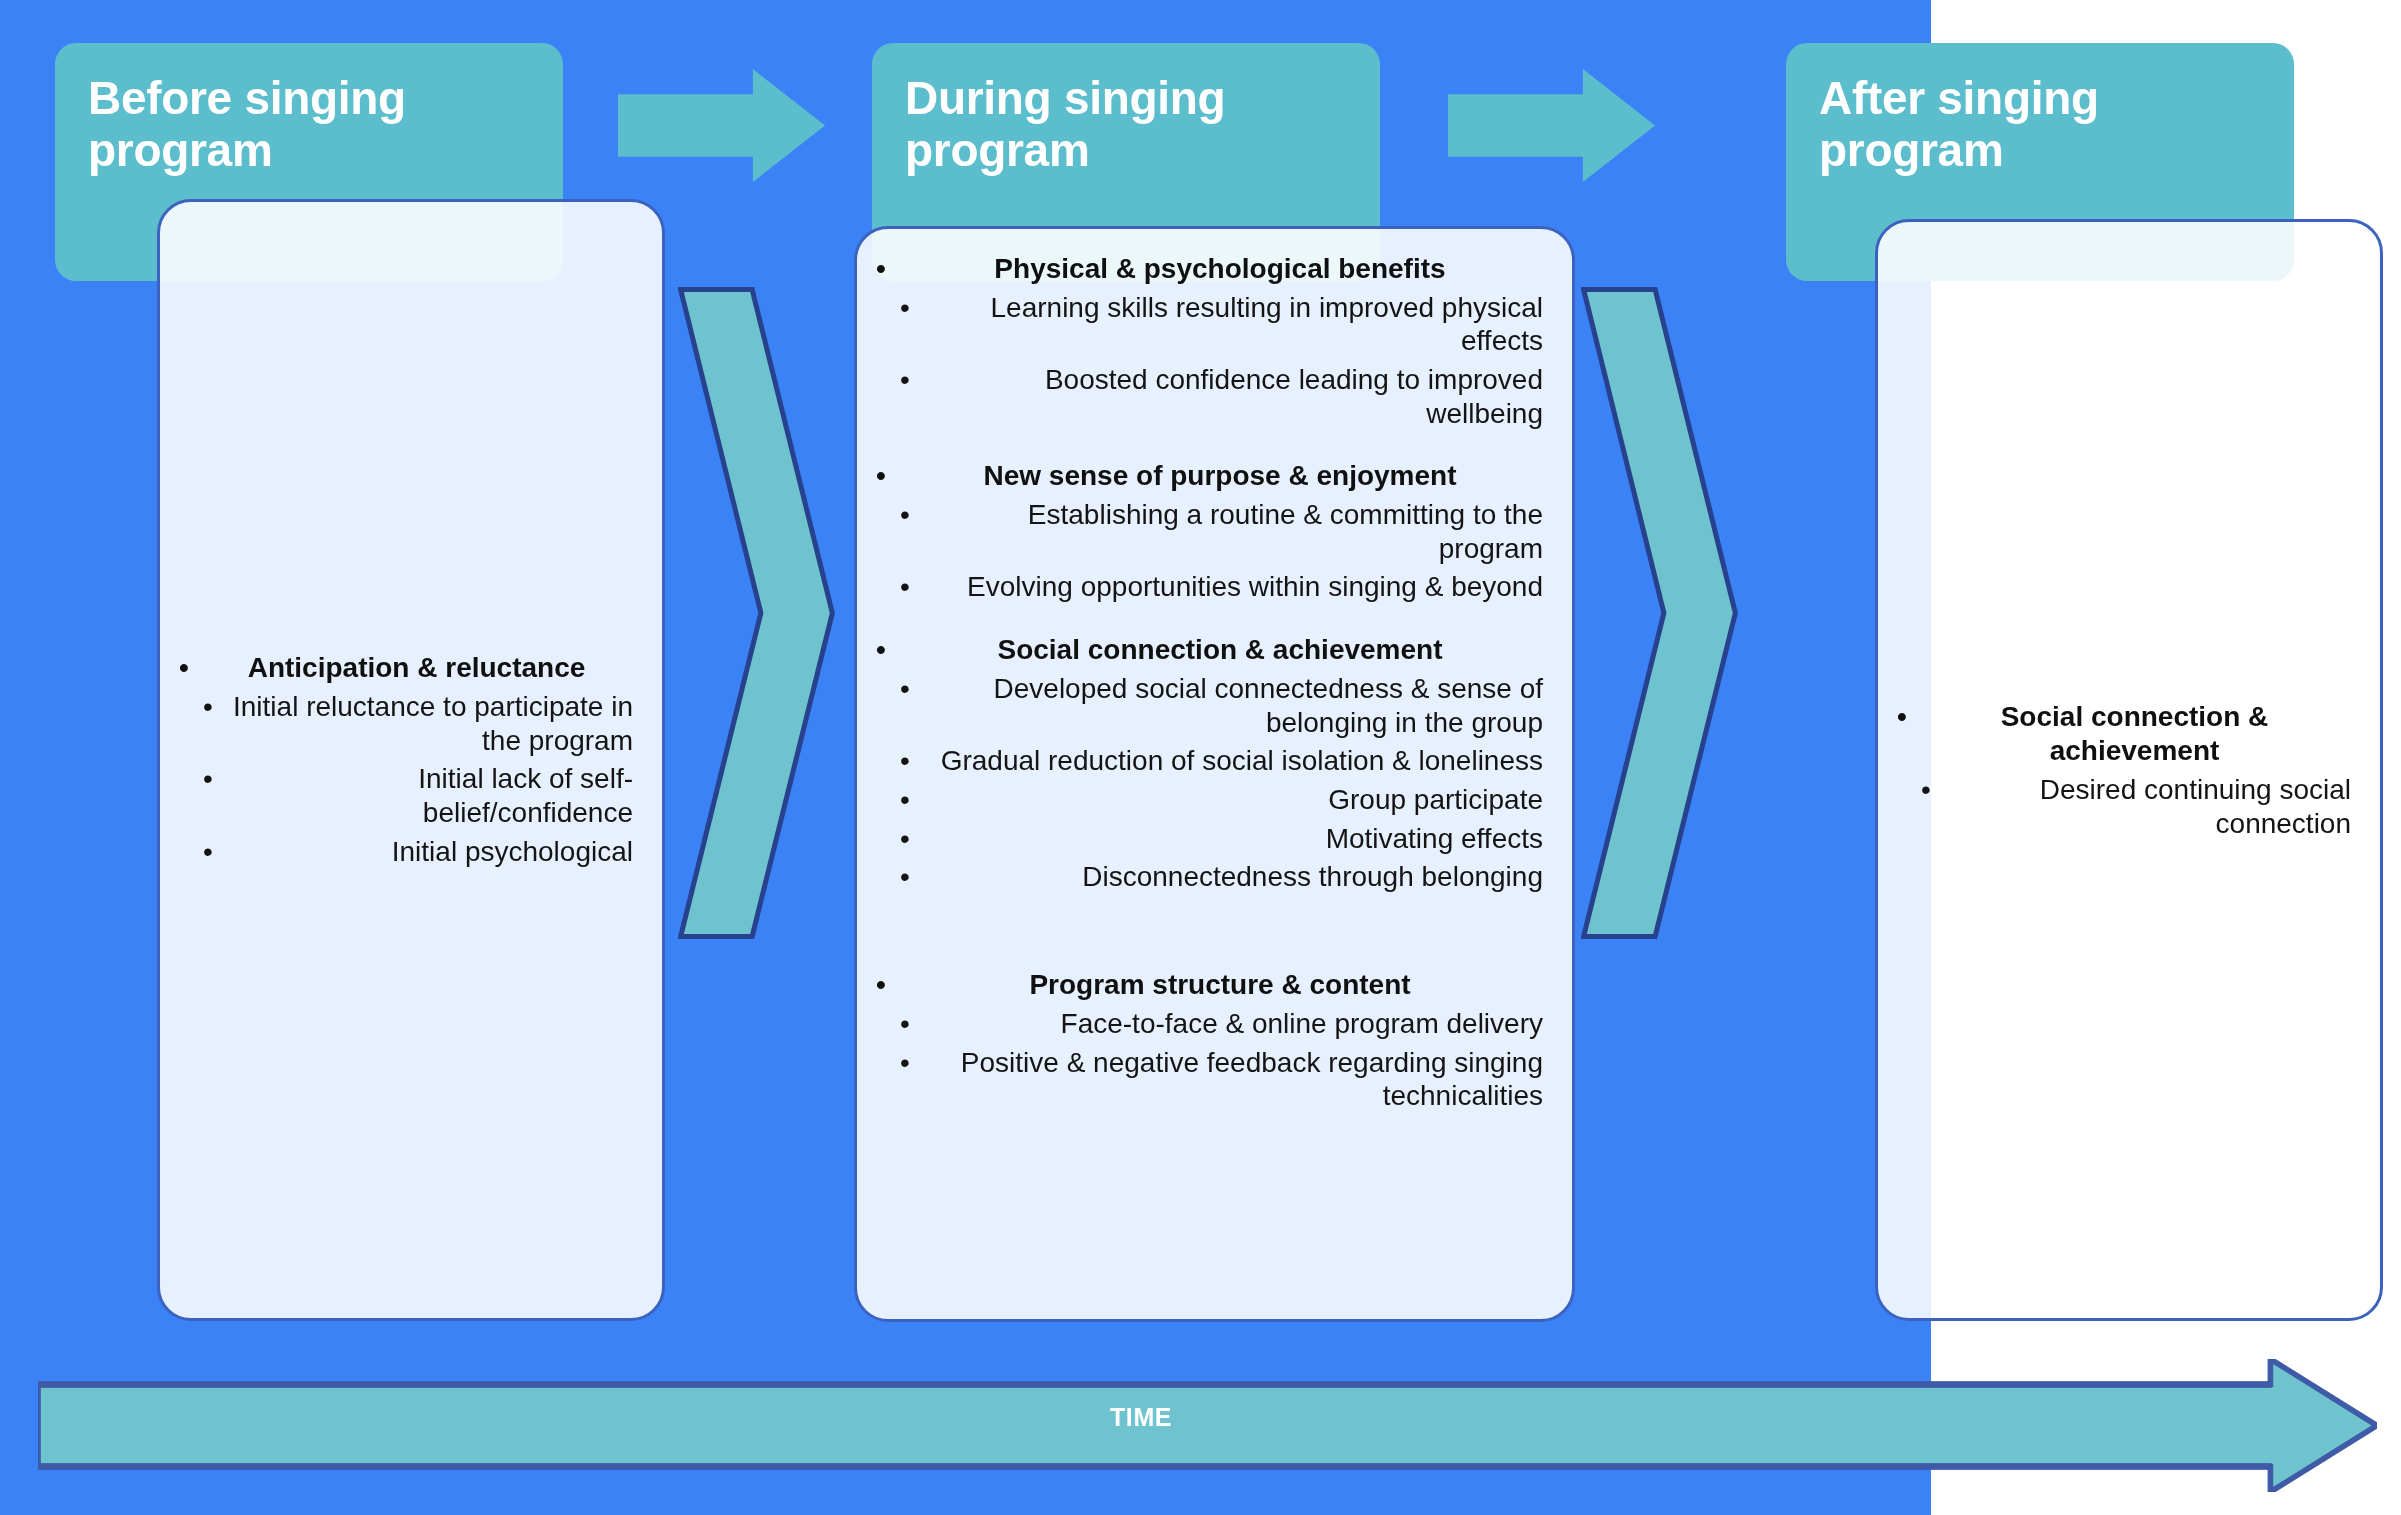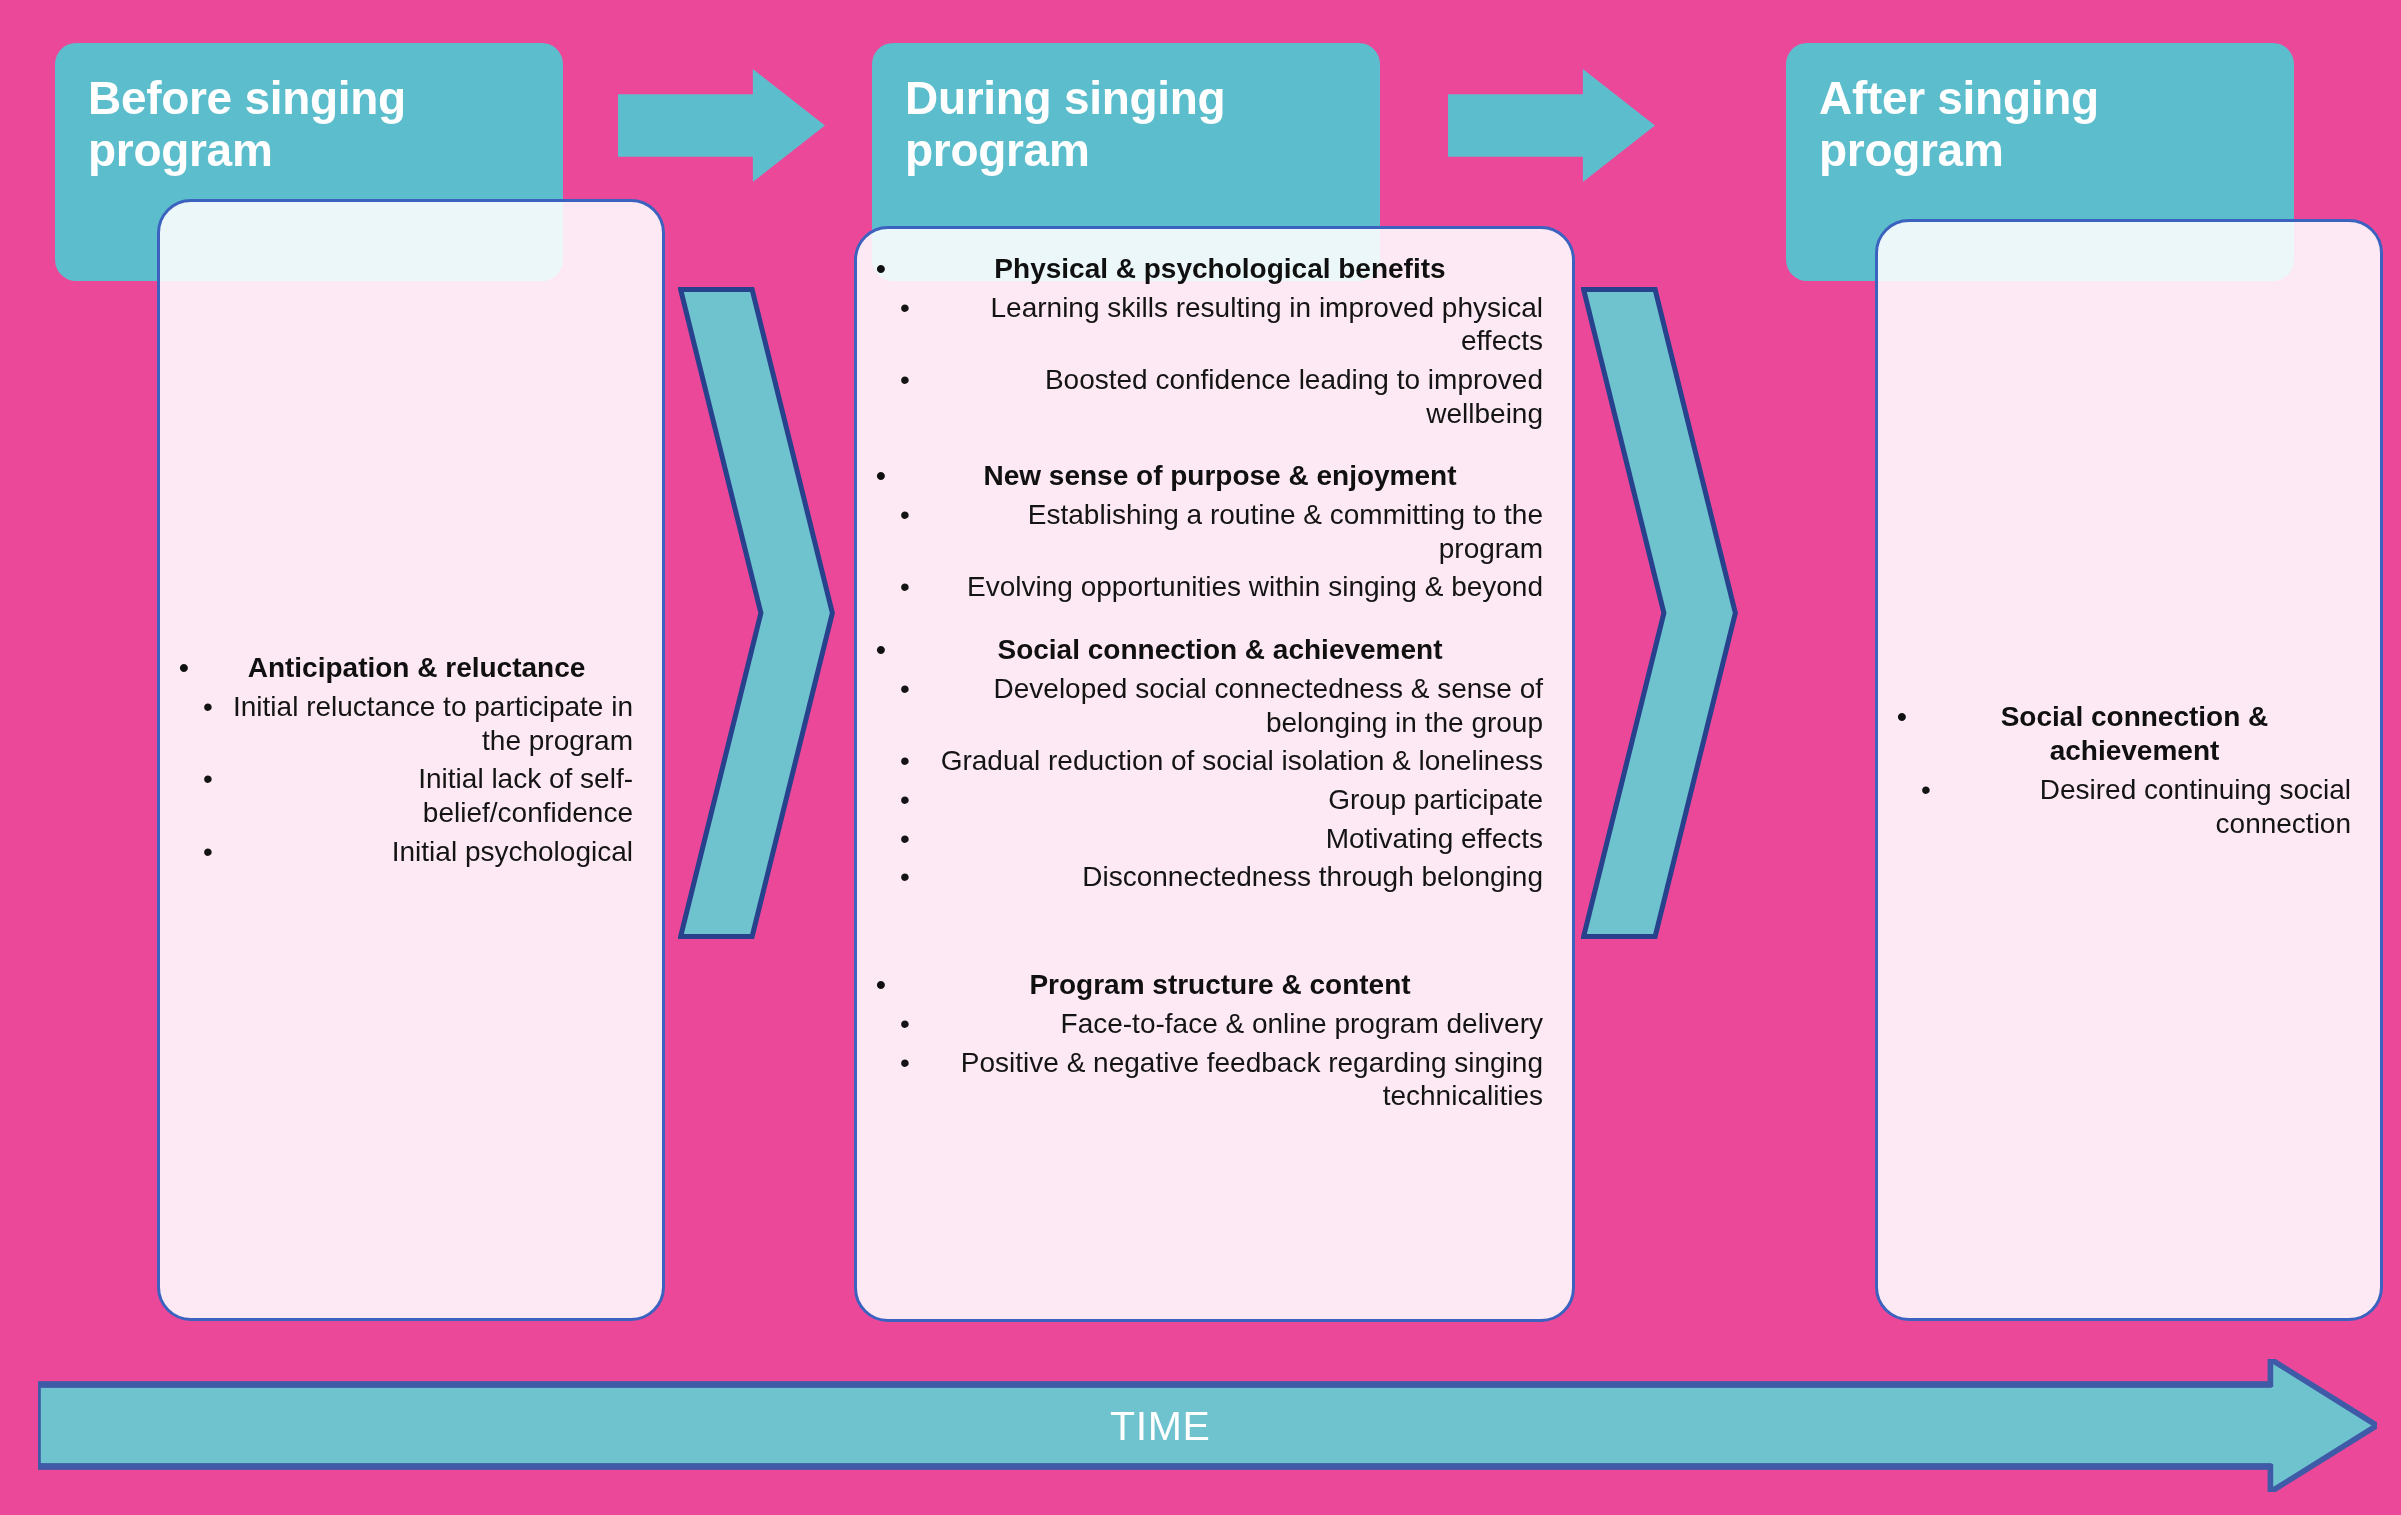--- a/index.html
+++ b/index.html
@@ -9,23 +9,23 @@
     background: #ffffff;
   }
   body {
     font-family: "Liberation Sans", sans-serif;
     width: 2401px;
     height: 1515px;
     overflow: hidden;
   }
   #stage {
     position: relative;
-    width: 2401px;
+    width: 1931px;
     height: 1515px;
-    background: #ec4899;
+    background: #3b82f6;
   }
 
   
   .phase-header {
     position: absolute;
     background: #5CBDCC;
     border-radius: 21px;
     box-sizing: border-box;
     padding: 30px 33px 0 33px;
     z-index: 1;
@@ -121,22 +121,22 @@
   
   #time-arrow {
     position: absolute;
     z-index: 4;
   }
   #time-arrow svg { display: block; }
   #time-label {
     position: absolute;
     z-index: 5;
     color: #ffffff;
-    font-weight: normal;
-    font-size: 41px;
+    font-weight: bold;
+    font-size: 25px;
     letter-spacing: 0.6px;
   }
 </style>
 </head>
 <body>
 
 <div id="stage">
 
   <div class="phase-header" id="hdr-before" style="left:55px; top:43px; width:508px; height:238px;">
     <div class="phase-title">Before singing

